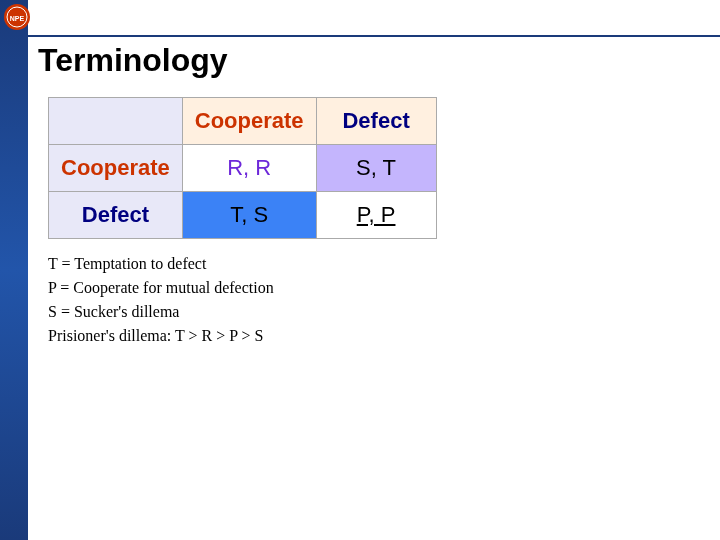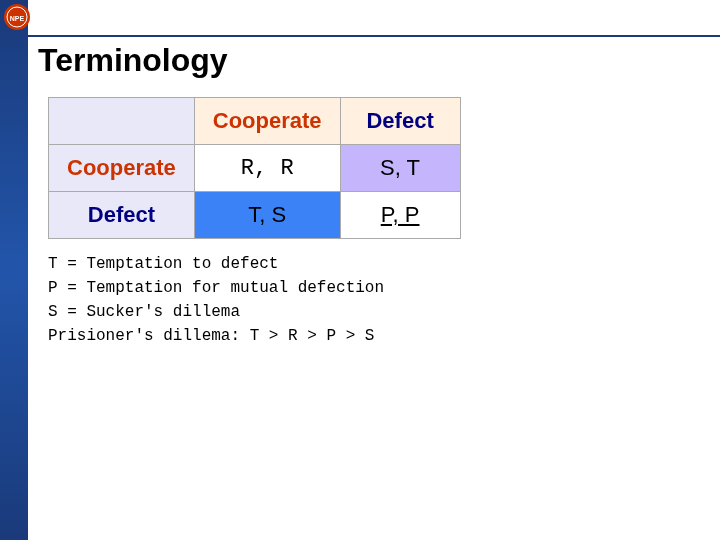--- a/index.html
+++ b/index.html
@@ -75,21 +75,21 @@
 
     
     .game-table {
       border-collapse: collapse;
       margin-bottom: 16px;
       margin-left: 10px;
     }
 
     .game-table td {
       border: 1px solid #aaaaaa;
-      padding: 10px 18px;
+      padding: 10px 12px;
       text-align: center;
       font-size: 22px;
       min-width: 120px;
       min-height: 55px;
     }
 
     .cell-empty {
       background: #e8e8f8;
     }
 
@@ -116,23 +116,22 @@
 
     .cell-row-defect {
       background: #e8e8f8;
       color: #000080;
       font-weight: bold;
       font-size: 22px;
     }
 
     .cell-rr {
       background: #ffffff;
-      color: #000000;
-      font-size: 24px;
-      font-family: Liberation Mono, monospace;
+      color: #6d28d9;
+      font-size: 24px;
     }
 
     .cell-st {
       background: #c4b5fd;
       color: #000000;
       font-size: 24px;
     }
 
     .cell-ts {
       background: #3b82f6;
@@ -149,21 +148,21 @@
 
     
     .legend {
       margin-left: 10px;
     }
 
     .legend-item {
       font-size: 16px;
       color: #000000;
       margin-bottom: 6px;
-      font-family: Liberation Mono, monospace;
+      font-family: Liberation Serif, serif;
     }
   </style>
 </head>
 <body>
 
 <div class="left-bar"></div>
 
 <div class="logo-area">
   <div class="logo-circle">
     <svg width="22" height="22" viewBox="0 0 22 22">
@@ -197,18 +196,18 @@
       <tr>
         <td class="cell-row-defect">Defect</td>
         <td class="cell-ts">T, S</td>
         <td class="cell-pp">P, P</td>
       </tr>
     </tbody>
   </table>
 
   <div class="legend">
     <div class="legend-item">T = Temptation to defect</div>
-    <div class="legend-item">P = Temptation for mutual defection</div>
+    <div class="legend-item">P = Cooperate for mutual defection</div>
     <div class="legend-item">S = Sucker's dillema</div>
     <div class="legend-item">Prisioner's dillema:  T &gt; R &gt; P &gt; S</div>
   </div>
 
 </div>
 
 </body></html>

